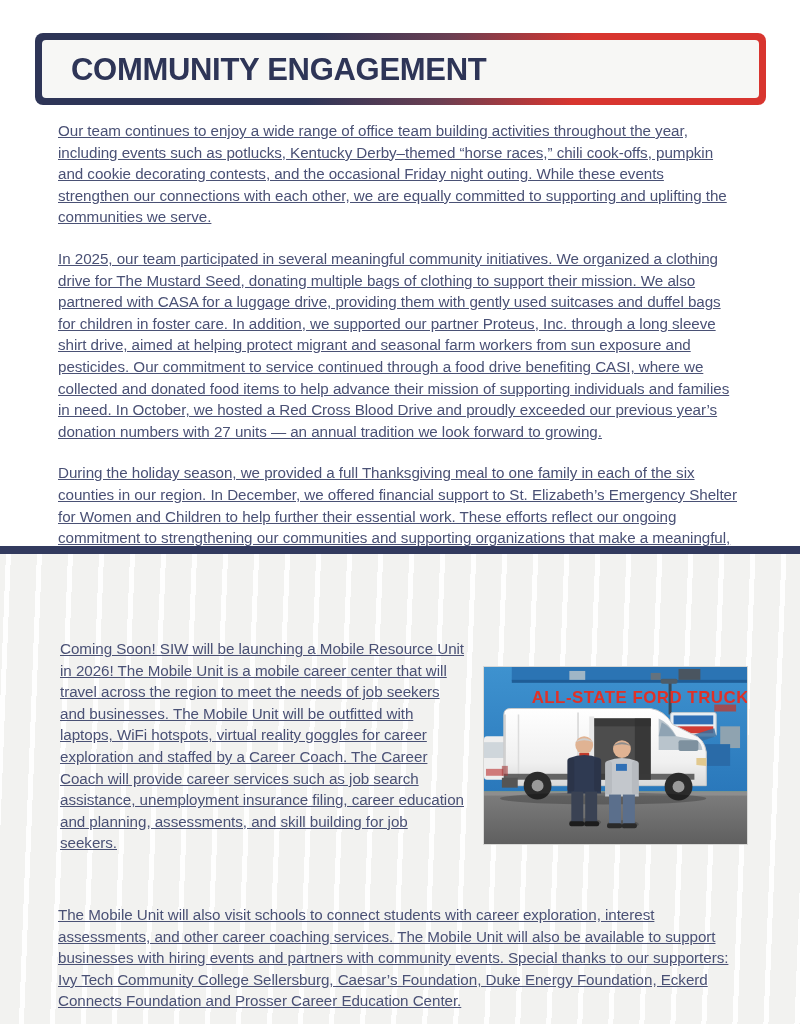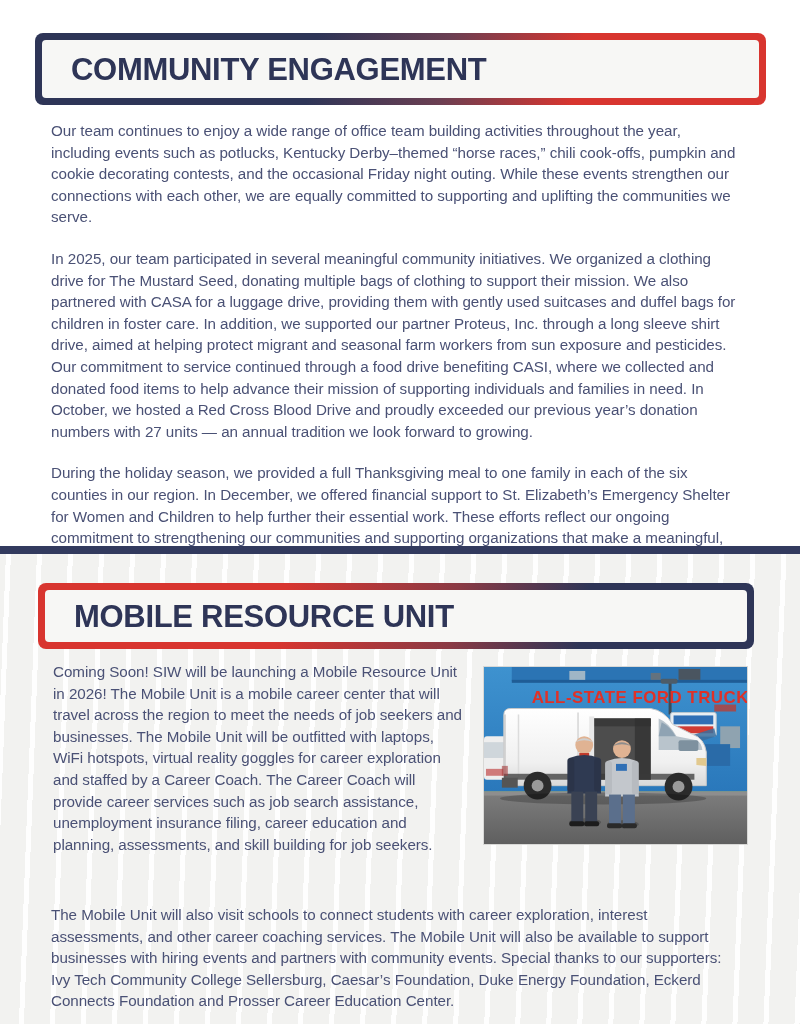--- a/index.html
+++ b/index.html
@@ -117,32 +117,33 @@
 
   
   .body-col {
     position: absolute;
     font-size: 15.2px;
     line-height: 21.6px;
     color: #4a5175;
     letter-spacing: -0.05px;
   }
   .body-col p {
-    margin: 0 0 20px 5px;
+    margin: 0 0 20px 12px;
+    text-decoration: underline;
   }
   .body-col p:last-child { margin-bottom: 0; }
 
   #engagement-body {
     left: 46px;
     top: 120px;
     width: 692px;
   }
   #mru-body-left {
     left: 48px;
-    top: 661px;
+    top: 638px;
     width: 420px;
   }
   #mru-body-full {
     left: 46px;
     top: 904px;
     width: 696px;
   }
 
   
   #mru-photo {
@@ -177,24 +178,20 @@
     </div>
 
   </div>
 
   <div class="divider-bar"></div>
 
   <div class="section-two">
     <div class="stripes"></div>
   </div>
 
-  <div class="header-box" id="header-box-2">
-    <div class="hb-inner"></div>
-    <div class="hb-title">MOBILE RESOURCE UNIT</div>
-  </div>
 
   <div class="body-col" id="mru-body-left">
     <p>Coming Soon! SIW will be launching a Mobile Resource Unit in 2026! The Mobile Unit is a mobile career center that will travel across the region to meet the needs of job seekers and businesses. The Mobile Unit will be outfitted with laptops, WiFi hotspots, virtual reality goggles for career exploration and staffed by a Career Coach. The Career Coach will provide career services such as job search assistance, unemployment insurance filing, career education and planning, assessments, and skill building for job seekers.</p>
   </div>
 
   <div id="mru-photo">
     <svg viewBox="0 0 265 179" preserveAspectRatio="none">
       <defs>
         <linearGradient id="skyG" x1="0" y1="0" x2="0" y2="1">
           <stop offset="0%" stop-color="#3e92cf"></stop>

